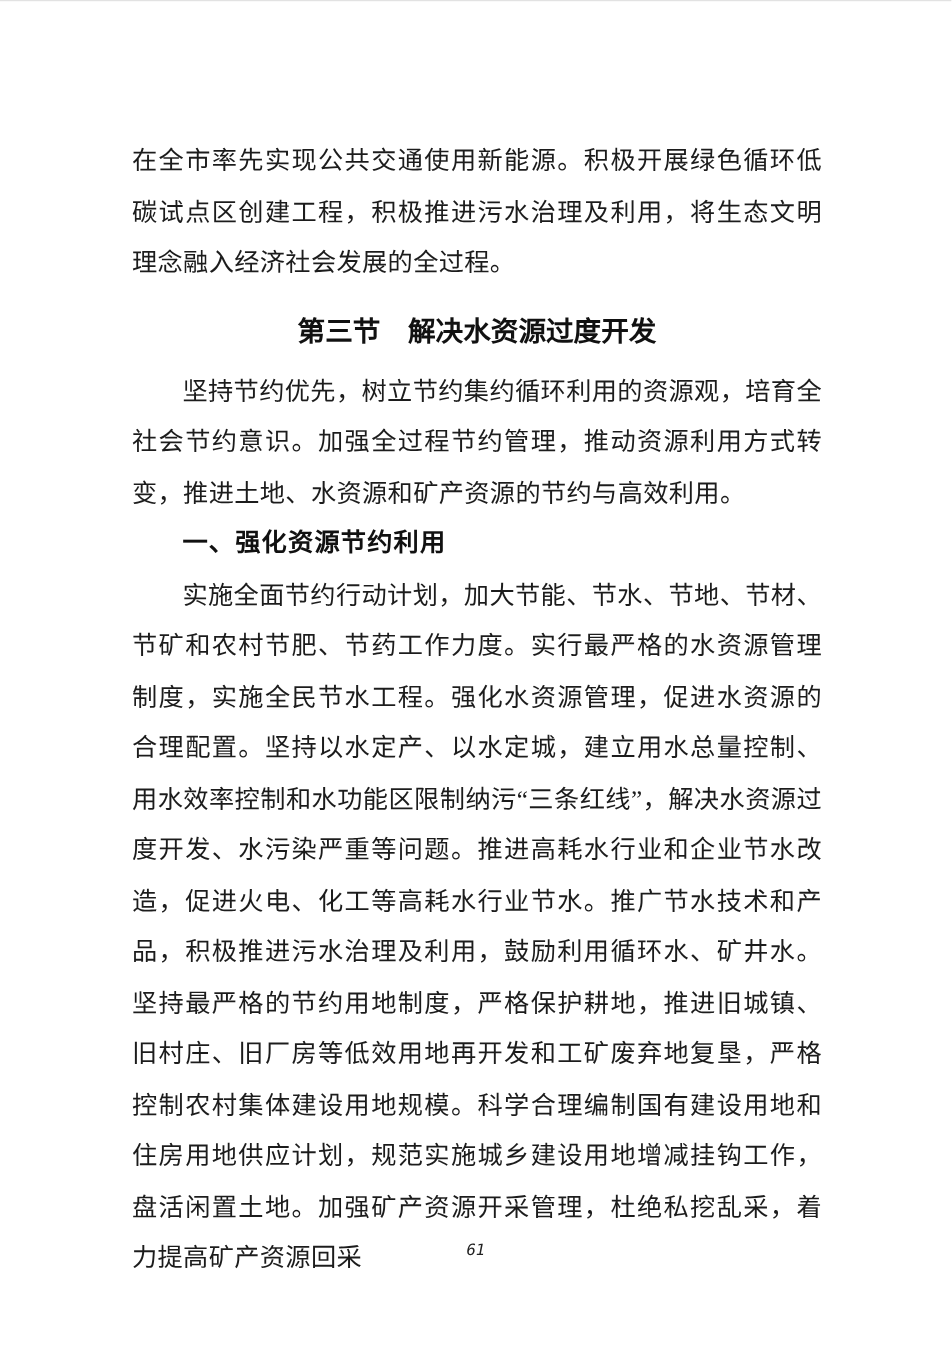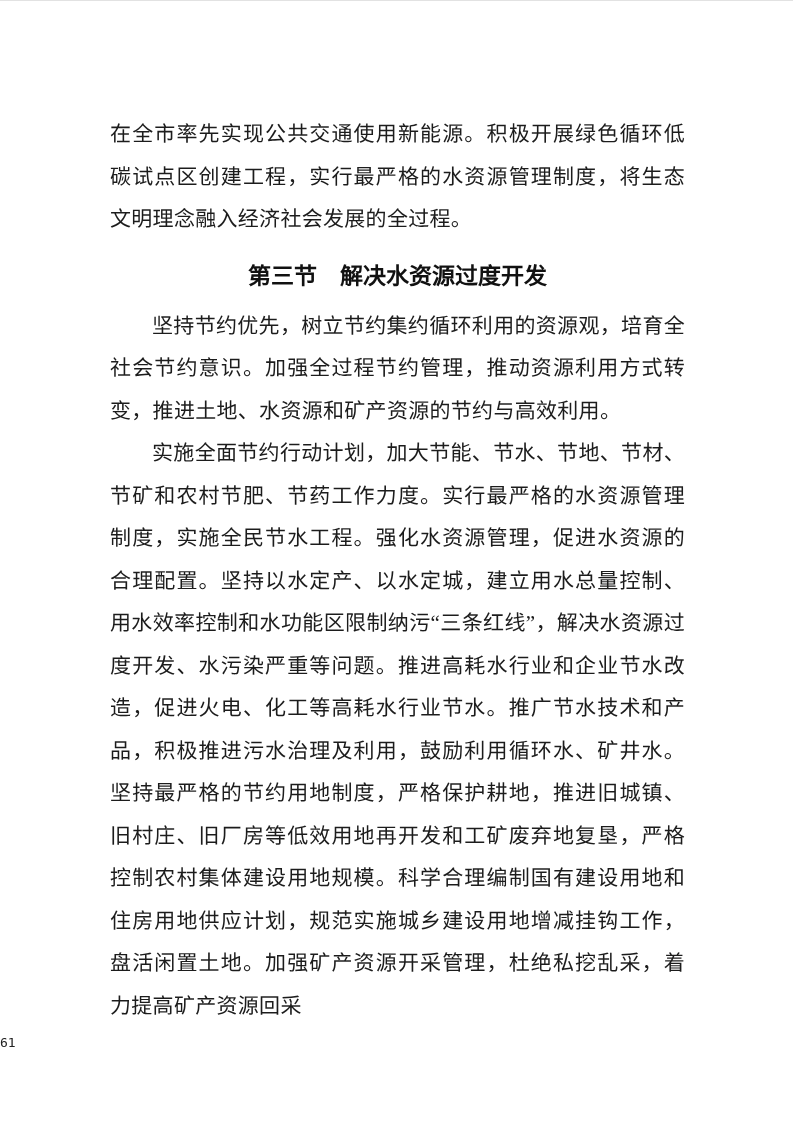--- a/index.html
+++ b/index.html
@@ -52,34 +52,37 @@
     text-indent: 2em;
     text-align: left;
     color: #111111;
     letter-spacing: 1px;
   }
   .page-number {
     position: absolute;
     top: 1034px;
     left: 0;
     right: 0;
+    text-align: center;
     font-family: "DejaVu Sans Mono", "Liberation Mono", monospace;
     font-size: 13px;
     color: #222222;
+    font-style: italic;
   }
 </style>
 </head>
 <body>
 
 <div class="page">
   <div class="content">
-    <p class="body-text">在全市率先实现公共交通使用新能源。积极开展绿色循环低碳试点区创建工程，实行最严格的水资源管理制度，将生态文明理念融入经济社会发展的全过程。</p>
+    <p class="body-text">在全市率先实现公共交通使用新能源。积极开展绿色循环低碳试点区创建工程，积极推进污水治理及利用，将生态文明理念融入经济社会发展的全过程。</p>
 
     <h2 class="section-heading">第三节　解决水资源过度开发</h2>
 
     <p class="body-text indent">坚持节约优先，树立节约集约循环利用的资源观，培育全社会节约意识。加强全过程节约管理，推动资源利用方式转变，推进土地、水资源和矿产资源的节约与高效利用。</p>
 
+    <h3 class="subsection-heading">一、强化资源节约利用</h3>
 
     <p class="body-text indent">实施全面节约行动计划，加大节能、节水、节地、节材、节矿和农村节肥、节药工作力度。实行最严格的水资源管理制度，实施全民节水工程。强化水资源管理，促进水资源的合理配置。坚持以水定产、以水定城，建立用水总量控制、用水效率控制和水功能区限制纳污“三条红线”，解决水资源过度开发、水污染严重等问题。推进高耗水行业和企业节水改造，促进火电、化工等高耗水行业节水。推广节水技术和产品，积极推进污水治理及利用，鼓励利用循环水、矿井水。坚持最严格的节约用地制度，严格保护耕地，推进旧城镇、旧村庄、旧厂房等低效用地再开发和工矿废弃地复垦，严格控制农村集体建设用地规模。科学合理编制国有建设用地和住房用地供应计划，规范实施城乡建设用地增减挂钩工作，盘活闲置土地。加强矿产资源开采管理，杜绝私挖乱采，着力提高矿产资源回采</p>
   </div>
 
   <div class="page-number">61</div>
 </div>
 
 </body></html>

